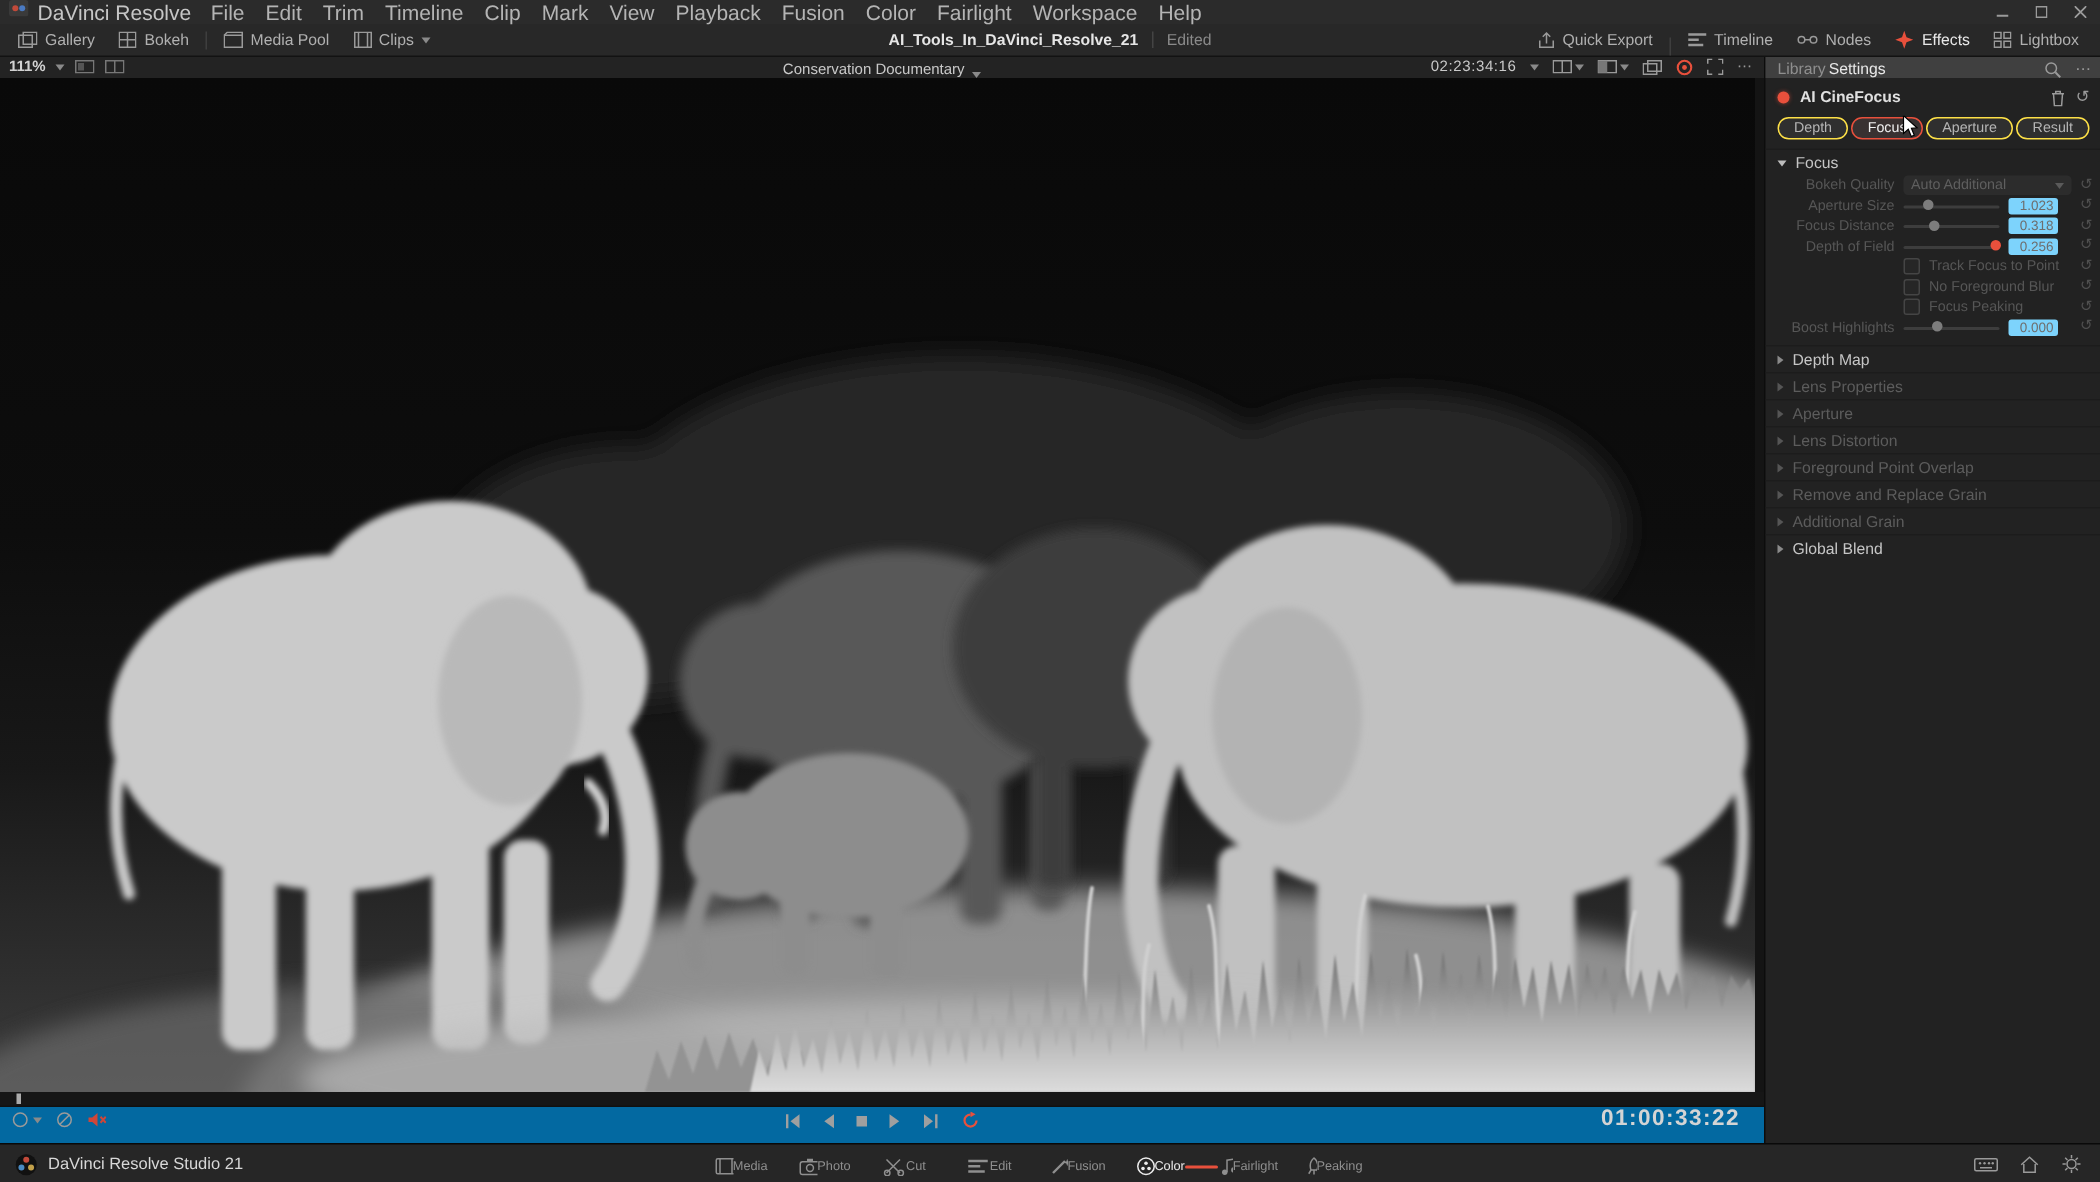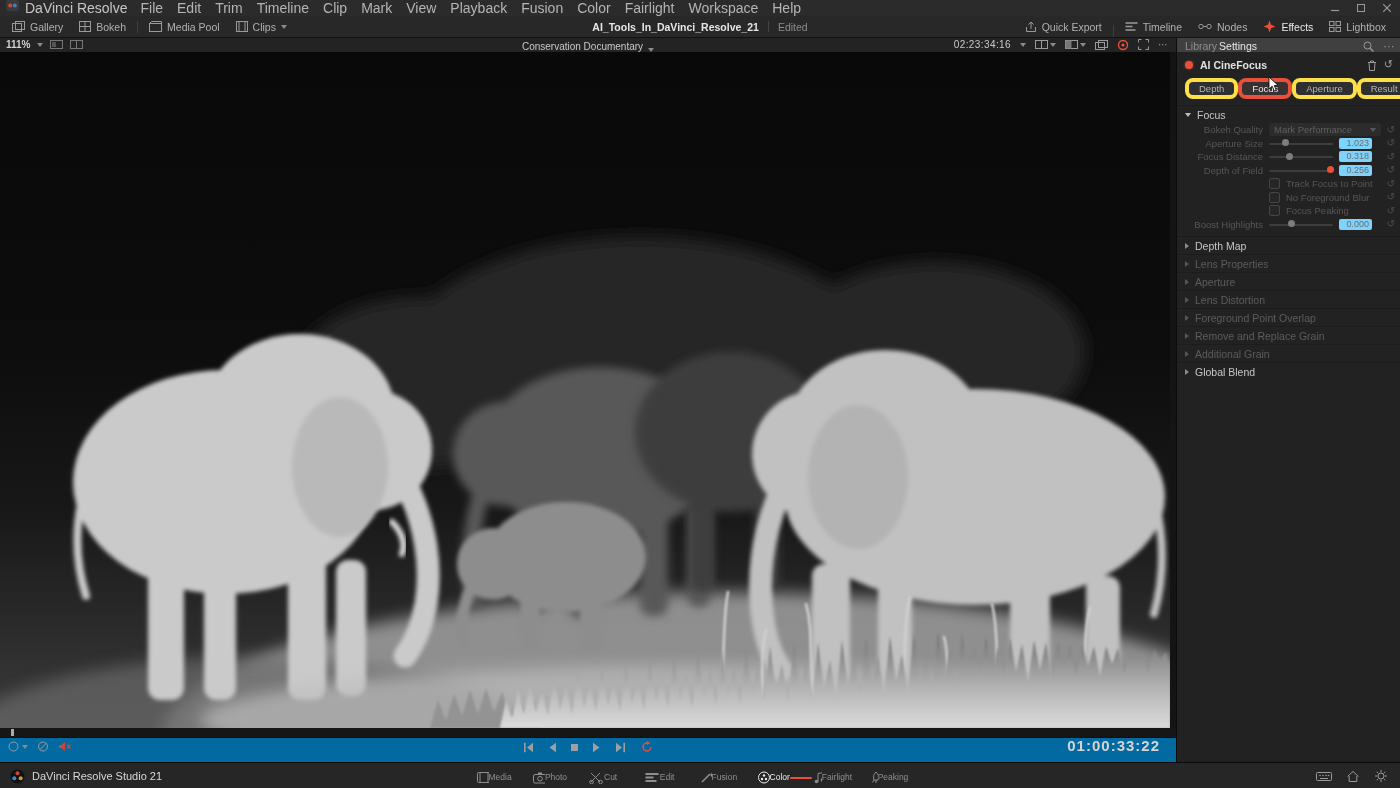--- a/index.html
+++ b/index.html
@@ -56,21 +56,21 @@
   .panel-tabs{height:15px;background:#404040;display:flex;align-items:flex-end;gap:2px;padding-left:8px;font-size:10.5px}
   .panel-tab{color:#8f8f8f}
   .panel-tab.active{color:#e8e8e8}
   .panel-tabs-icons{margin-left:auto;display:flex;gap:10px;align-items:center;margin-right:7px;color:#9a9a9a}
   .fx-header{display:flex;align-items:center;height:20px;margin-top:3px;padding:0 8px;gap:7px}
   .enable-dot{width:8px;height:8px;border-radius:50%;background:#e8503c;box-shadow:0 0 3px rgba(232,80,60,.6)}
   .fx-title{font-weight:bold;color:#e0e0e0;font-size:10.5px;flex:1}
   .fx-hdr-ico{color:#9a9a9a;display:flex;align-items:center}
   .pill-row{display:flex;justify-content:space-between;padding:3px 8px 6px;position:relative}
   .pill{height:13px;line-height:13px;padding:0 10px;border-radius:8px;background:#2f2f2f;
-        border:4px solid #fde047;color:#b5b5b5;font-size:9.5px}
+        border:1px solid #fde047;color:#b5b5b5;font-size:9.5px}
   .pill.active{border-color:#e8503c;background:#383131;color:#efefef}
   .sec-head{display:flex;align-items:center;height:17px;padding:0 8px;gap:6px;font-size:10.5px;
             color:#c6c6c6;border-top:1px solid #1c1c1c}
   .sec-head.dim{color:#5c5c5c}
   .chev-r{width:0;height:0;border-top:3px solid transparent;border-bottom:3px solid transparent;
           border-left:4px solid #8a8a8a;display:inline-block}
   .dim .chev-r{border-left-color:#555}
   .chev-d{width:0;height:0;border-left:3px solid transparent;border-right:3px solid transparent;
           border-top:4px solid #bdbdbd;display:inline-block}
   .ctl-row{display:flex;align-items:center;height:13.5px;padding:0 6px 0 8px;gap:6px}
@@ -446,21 +446,21 @@
     </div>
 
     <div class="sec-head">
       <span class="chev-d"></span>
       <span>Focus</span>
     </div>
 
     <div class="ctl-row">
       <span class="ctl-label">Bokeh Quality</span>
       <span class="dropdown">
-        <span>Mark Performance</span>
+        <span>Auto Additional</span>
         <span class="chev"></span>
       </span>
       <span class="row-reset ico-txt">↺</span>
     </div>
 
     <div class="ctl-row">
       <span class="ctl-label">Aperture Size</span>
       <span class="ctl-area">
         <span class="slider-track"></span>
         <span class="slider-thumb" style="left:20%"></span>

